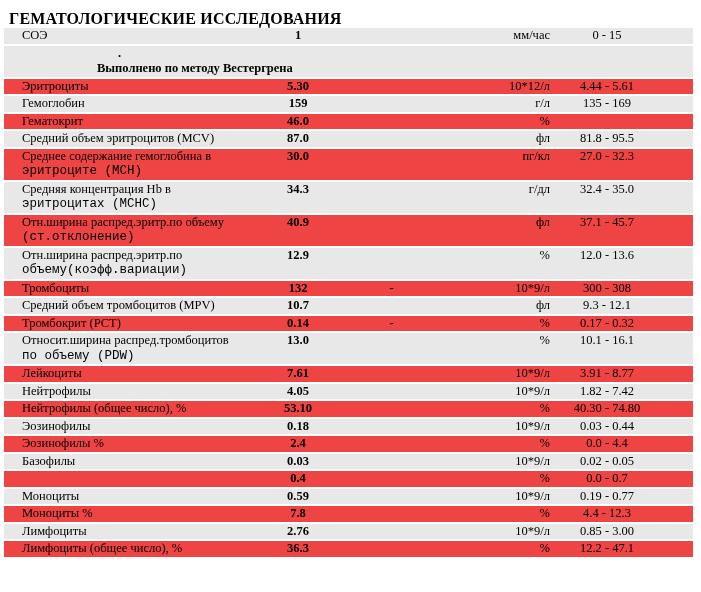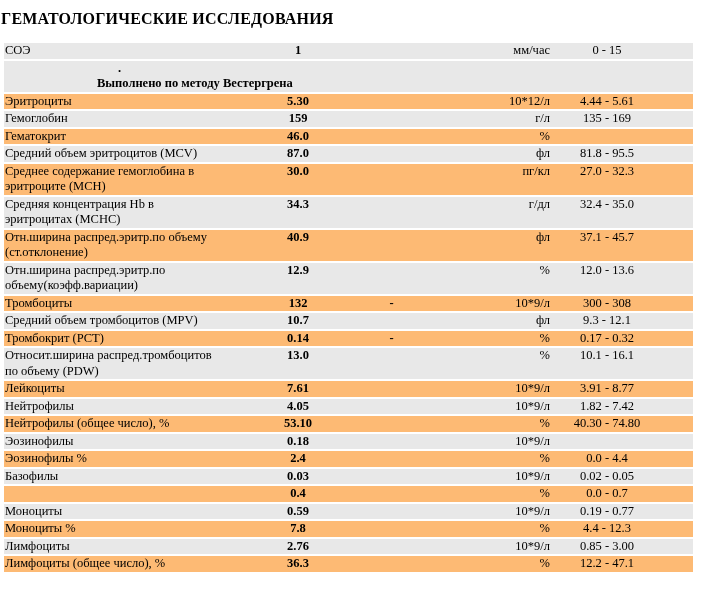--- a/index.html
+++ b/index.html
@@ -8,41 +8,41 @@
     background: #ffffff;
     font-family: "Liberation Serif", serif;
     color: #000;
     overflow: hidden;
   }
   .page { padding-top: 11px; }
   .report-title {
     font-size: 16px;
     font-weight: bold;
     line-height: 16px;
-    padding-left: 1px;
+    padding-left: 9px;
     letter-spacing: 0.2px;
-    margin-bottom: 16px;
+    margin-bottom: 1px;
   }
   .results-table {
     margin-left: 4px;
     width: 689px;
     font-size: 12.5px;
   }
   .row {
     display: grid;
     grid-template-columns: 248px 92px 35px 25px 40px 106px 114px;
     align-items: start;
     min-height: 15.5px;
     line-height: 15.5px;
     border-bottom: 2px solid #ffffff;
-    background: #fdba74;
+    background: #ef4444;
   }
   .row.shaded { background: var(--shade, #e8e8e8); }
-  .c-name  { grid-column: 1; padding-left: 1px; }
-  .c-name .line2 { display: block; }
+  .c-name  { grid-column: 1; padding-left: 18px; }
+  .c-name .line2 { display: block; font-family: Liberation Mono, monospace; }
   .c-name .line2:empty { display: none; }
   .c-value { grid-column: 2; text-align: center; font-weight: bold; }
   .c-flag  { grid-column: 4; text-align: center; font-weight: bold; }
   .c-unit  { grid-column: 6; text-align: right; }
   .c-range { grid-column: 7; text-align: center; }
   .note-row {
     display: block;
     min-height: 31px;
     line-height: 15.5px;
     border-bottom: 2px solid #ffffff;
@@ -171,20 +171,21 @@
     <span class="c-value">53.10</span>
     <span class="c-flag"></span>
     <span class="c-unit">%</span>
     <span class="c-range">40.30 - 74.80</span>
   </div>
       <div class="row shaded">
     <span class="c-name"><span class="line1">Эозинофилы</span></span>
     <span class="c-value">0.18</span>
     <span class="c-flag"></span>
     <span class="c-unit">10*9/л</span>
+    <span class="c-range">0.03 - 0.44</span>
   </div>
       <div class="row">
     <span class="c-name"><span class="line1">Эозинофилы %</span></span>
     <span class="c-value">2.4</span>
     <span class="c-flag"></span>
     <span class="c-unit">%</span>
     <span class="c-range">0.0 - 4.4</span>
   </div>
       <div class="row shaded">
     <span class="c-name"><span class="line1">Базофилы</span></span>

